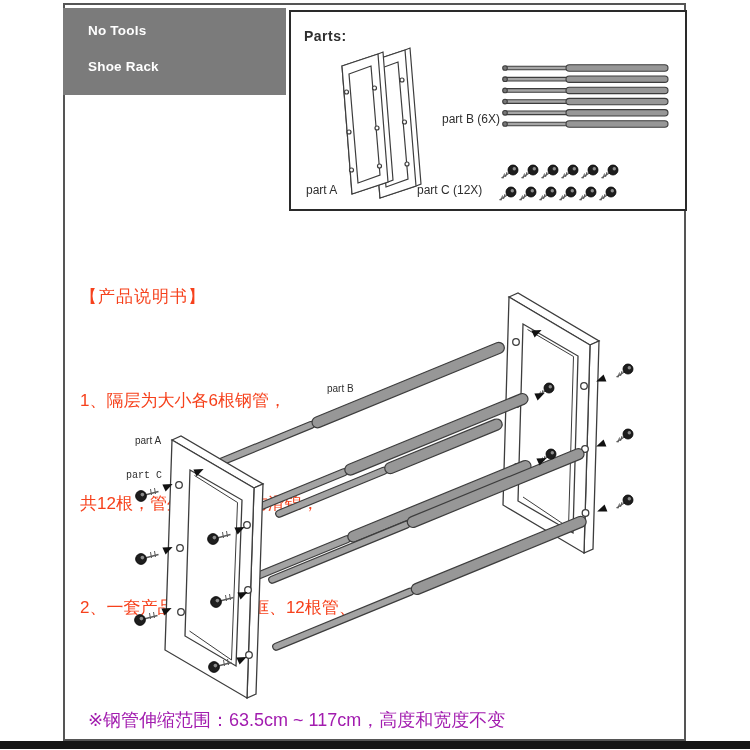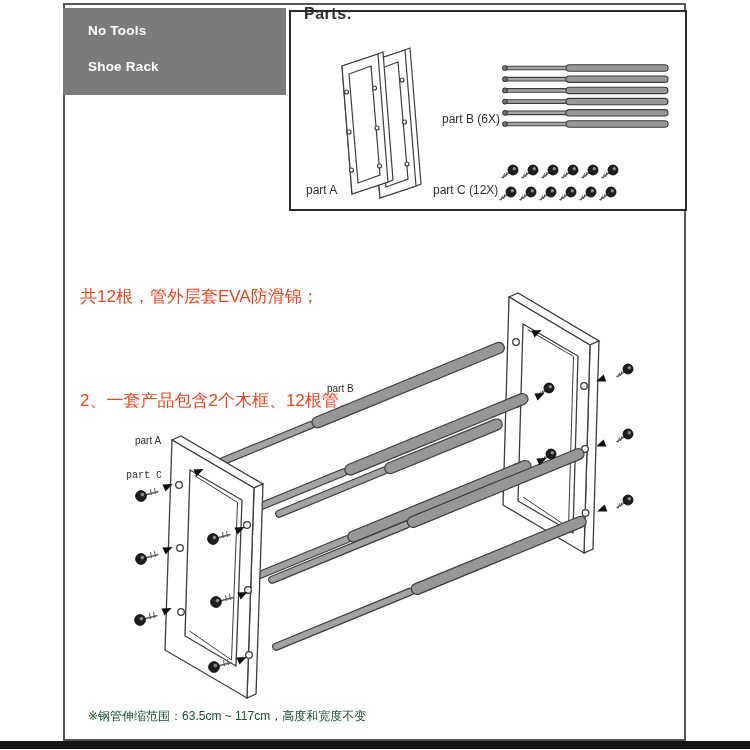--- a/index.html
+++ b/index.html
@@ -18,35 +18,35 @@
   }
   .header-text{
     left:25px;top:14px;color:#ffffff;font-size:13.5px;font-weight:bold;
     line-height:18.5px;letter-spacing:0.2px;white-space:pre;
   }
   .parts-box{
     left:289px;top:10px;width:398px;height:201px;background:#ffffff;
     border:2px solid #2a2a2a;box-sizing:border-box;
   }
   .parts-title{
-    left:304px;top:5px;font-size:16px;font-weight:bold;color:#2e2e2e;letter-spacing:0.5px;
+    left:304px;top:28px;font-size:14px;font-weight:bold;color:#2e2e2e;letter-spacing:0.5px;
   }
   .part-label{
     font-size:12px;color:#2e2e2e;white-space:nowrap;
   }
   .diagram-label{
     font-size:10px;color:#2e2e2e;white-space:nowrap;
   }
   .instructions{
     left:80px;top:211px;width:420px;color:#f6411c;font-size:17px;
     line-height:34.5px;white-space:pre;
   }
   .instr-title{letter-spacing:1px;}
   .footnote{
-    left:88px;top:708px;color:#14532d;font-size:12px;white-space:pre;
+    left:88px;top:708px;color:#a21caf;font-size:18px;white-space:pre;
   }
   .bottom-bar{
     left:0;top:741px;width:750px;height:8px;background:#161616;
   }
   svg{display:block;}
 </style>
 </head>
 <body>
 
 <div class="abs page-border"></div>
@@ -54,27 +54,29 @@
 
 <div class="abs header-box">
   <div class="abs header-text" style="top:14px;">No Tools</div>
   <div class="abs header-text" style="top:50px;text-align:center;">Shoe Rack</div>
 </div>
 
 <div class="abs parts-box"></div>
 <div class="abs parts-title">Parts:</div>
 <div class="abs part-label" style="left:306px;top:183px;">part A</div>
 <div class="abs part-label" style="left:442px;top:112px;">part B (6X)</div>
-<div class="abs part-label" style="left:417px;top:183px;margin-left:16px;">part C (12X)</div>
+<div class="abs part-label" style="left:417px;top:183px;">part C (12X)</div>
 
 <div class="abs diagram-label" style="left:135px;top:435px;">part A</div>
 <div class="abs diagram-label" style="left:126px;top:470px;font-family:Liberation Mono, monospace;">part C</div>
 <div class="abs diagram-label" style="left:327px;top:383px;">part B</div>
 
 <div class="abs instructions">
+  <div class="instr-title">【产品说明书】</div>
+  <div>1、隔层为大小各6根钢管，</div>
   <div>共12根，管外层套EVA防滑锦；</div>
   <div>2、一套产品包含2个木框、12根管、</div>
 </div>
 
 <div class="abs footnote">※钢管伸缩范围：63.5cm ~ 117cm，高度和宽度不变</div>
 
 <svg class="abs" style="left:0;top:0;" width="750" height="750" viewBox="0 0 750 750">
   <defs>
     <g id="screw-dl">
       <line x1="-3" y1="2.5" x2="-11.5" y2="8" stroke="#5a5a5a" stroke-width="1.4"></line>

